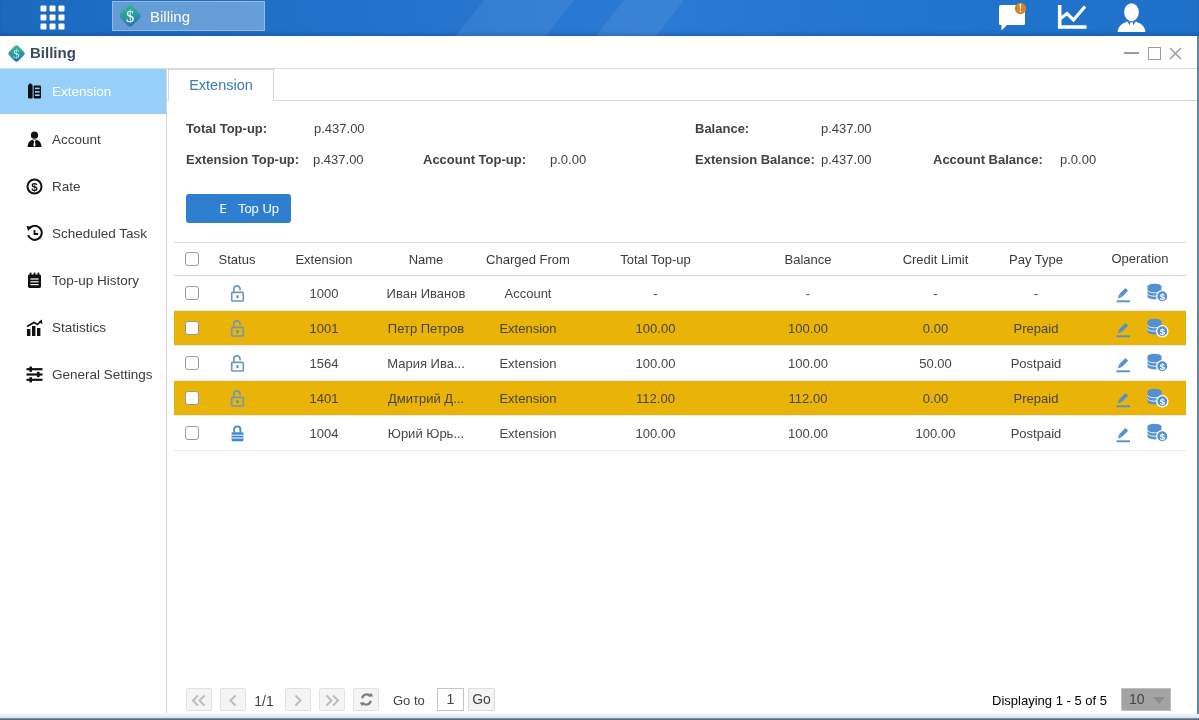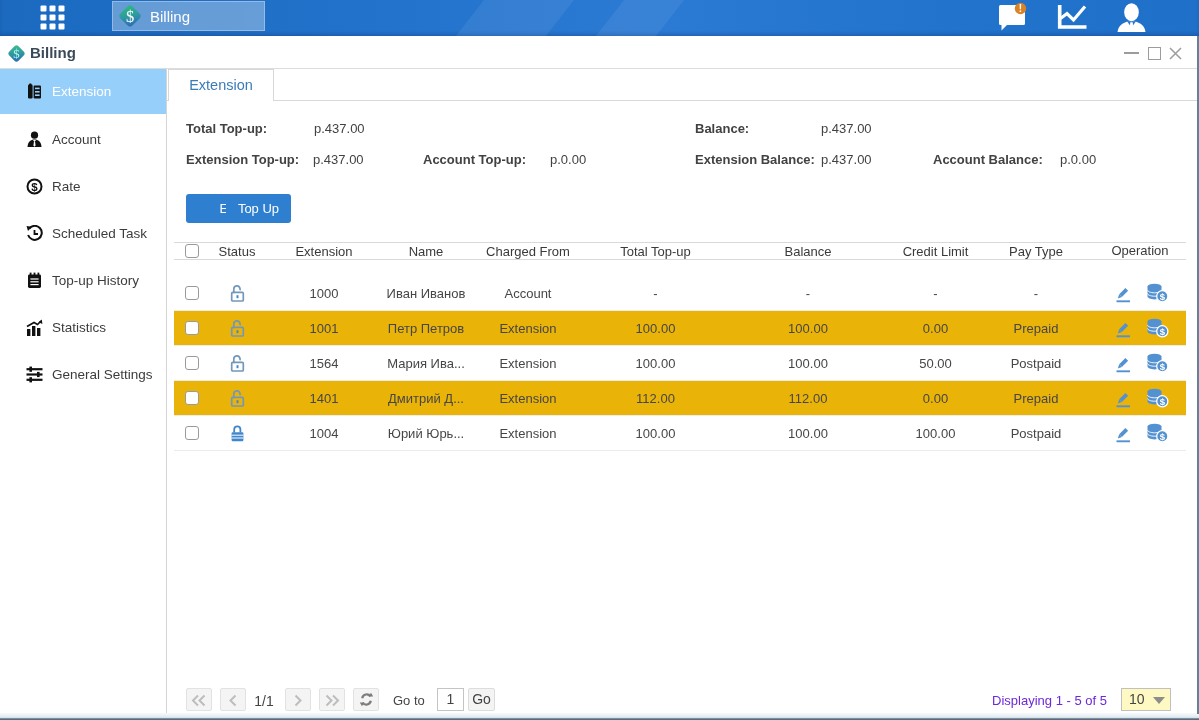--- a/index.html
+++ b/index.html
@@ -36,21 +36,21 @@
 #tab1 { left:168px; top:69px; width:106px; height:32px; background:#fff; border:1px solid #d8d8d8; border-bottom:none;
   text-align:center; line-height:31px; font-size:14.5px; color:#3a7cb8; }
 
 .lbl { position:absolute; font-size:13px; font-weight:bold; color:#424242; }
 .val { position:absolute; font-size:13px; color:#424242; }
 
 .btn { position:absolute; top:194px; height:29px; background:#2e7fd0; border-radius:3px; color:#fff;
   font-size:13px; text-align:center; line-height:29px; }
 
 
-#thead { left:174px; top:242px; width:1012px; height:18px; border-top:1px solid #d9d9d9; border-bottom:1px solid #d9d9d9;
+#thead { left:174px; top:242px; width:1012px; height:34px; border-top:1px solid #d9d9d9; border-bottom:1px solid #d9d9d9;
   display:flex; align-items:center; font-size:13px; color:#3a3a3a; }
 .trow { position:absolute; left:174px; width:1012px; height:35px; display:flex; align-items:center;
   font-size:13px; color:#464646; border-bottom:1px solid #ececec; }
 .trow.g { background:#eab308; }
 .c0{width:36px;flex:none;display:flex;justify-content:center;}
 .c1{width:54px;flex:none;text-align:center;}
 .c2{width:120px;flex:none;text-align:center;}
 .c3{width:84px;flex:none;text-align:center;white-space:nowrap;}
 .c4{width:120px;flex:none;text-align:center;}
 .c5{width:135px;flex:none;text-align:center;}
@@ -63,22 +63,22 @@
 
 
 .pbtn { position:absolute; top:688px; width:26px; height:23px; background:#f4f4f4; border:1px solid #e2e2e2;
   border-radius:2px; text-align:center; color:#b9b9b9; font-size:19px; line-height:20px; }
 #pgtext { position:absolute; left:249px; top:693px; width:30px; text-align:center; font-size:14px; color:#444; }
 #goto { position:absolute; left:393px; top:693px; font-size:13px; color:#444; }
 #goinp { position:absolute; left:437px; top:688px; width:27px; height:23px; border:1px solid #c4c4c4; background:#fff;
   font-size:14px; color:#444; text-align:center; line-height:21px; }
 #gobtn { position:absolute; left:468px; top:688px; width:27px; height:23px; background:#f4f4f4; border:1px solid #dcdcdc;
   border-radius:2px; text-align:center; font-size:14px; color:#444; line-height:21px; }
-#disp { position:absolute; right:92px; top:693px; font-size:13px; color:#6d28d9; }
-#ddl { position:absolute; left:1121px; top:688px; width:50px; height:23px; border:1px solid #c0c0c0; background:#fef9c3; }
+#disp { position:absolute; right:92px; top:693px; font-size:13px; color:#000000; }
+#ddl { position:absolute; left:1121px; top:688px; width:50px; height:23px; border:1px solid #c0c0c0; background:#a3a3a3; }
 #ddl span { position:absolute; left:7px; top:2px; font-size:14px; color:#444; }
 #ddl .car { position:absolute; right:5px; top:8px; width:0; height:0; border-left:6.5px solid transparent;
   border-right:6.5px solid transparent; border-top:7px solid #8d8d8d; }
 
 #bottomstrip { left:0; top:713px; width:1199px; height:7px;
   background:linear-gradient(180deg,#f7fafc 0%, #e7eff5 45%, #d4e0e8 70%, #6d8092 80%, #4f6170 100%); }
 #rightedge { left:1197px; top:36px; width:2px; height:678px; background:#64819c; }
 </style>
 </head>
 <body>

